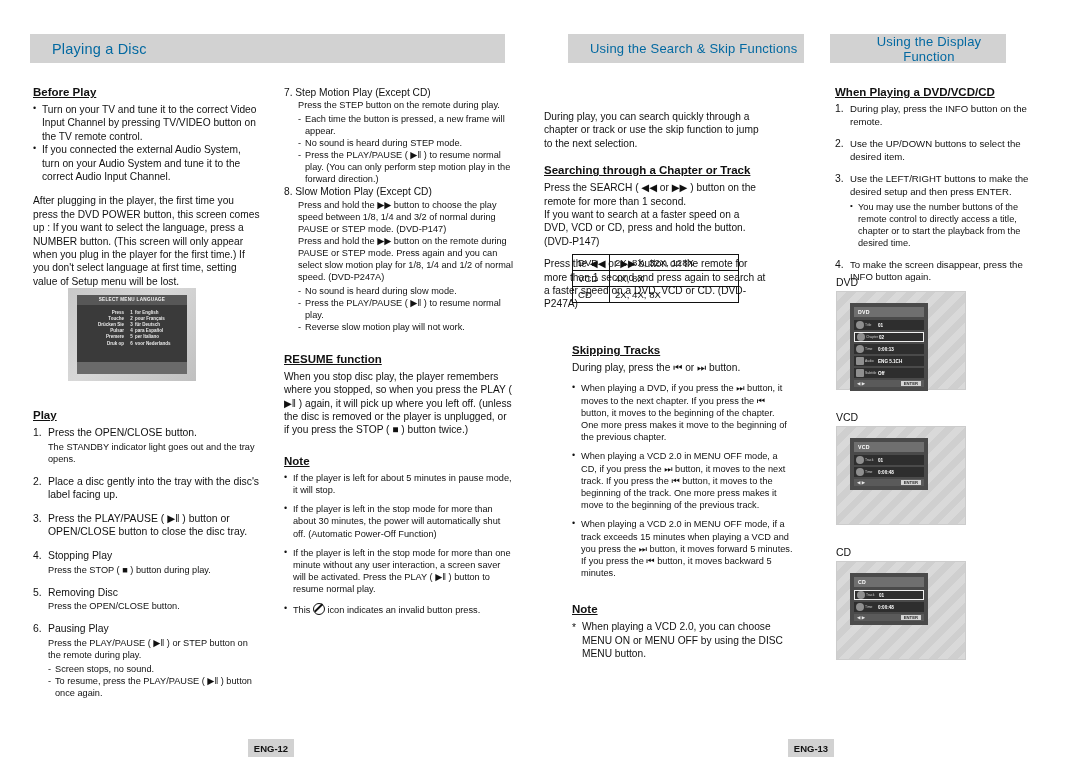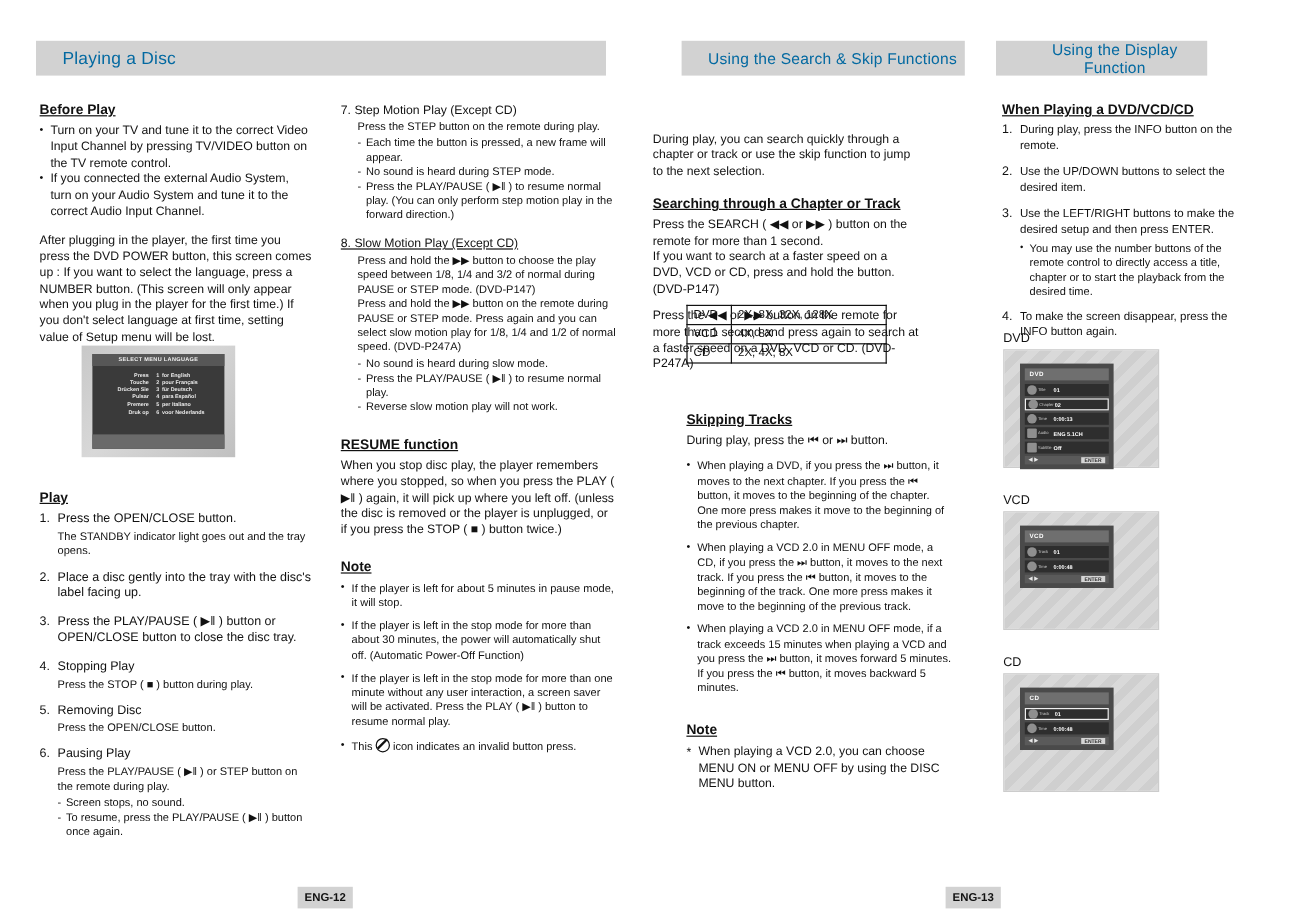--- a/index.html
+++ b/index.html
@@ -260,21 +260,21 @@
   <div class="col" id="col2">
 
     <p class="body">7. Step Motion Play (Except CD)</p>
     <p class="small" style="margin-left:14px;">Press the STEP button on the remote during play.</p>
     <ul class="dash" style="margin-left:14px;">
       <li>Each time the button is pressed, a new frame will appear.</li>
       <li>No sound is heard during STEP mode.</li>
       <li>Press the PLAY/PAUSE ( ▶‖ ) to resume normal play. (You can only perform step motion play in the forward direction.)</li>
     </ul>
 
-    <p class="body" style="margin-top:12px;text-decoration:underline;">8. Slow Motion Play (Except CD)</p>
+    <p class="body" style="">8. Slow Motion Play (Except CD)</p>
     <p class="small" style="margin-left:14px;">Press and hold the ▶▶ button to choose the play speed between 1/8, 1/4 and 3/2 of normal during PAUSE or STEP mode. (DVD-P147)</p>
     <p class="small" style="margin-left:14px;">Press and hold the ▶▶ button on the remote during PAUSE or STEP mode. Press again and you can select slow motion play for 1/8, 1/4 and 1/2 of normal speed. (DVD-P247A)</p>
     <ul class="dash" style="margin-left:14px;">
       <li>No sound is heard during slow mode.</li>
       <li>Press the PLAY/PAUSE ( ▶‖ ) to resume normal play.</li>
       <li>Reverse slow motion play will not work.</li>
     </ul>
 
     <h3 class="head" style="margin-top:20px;">RESUME function</h3>
     <p class="body">When you stop disc play, the player remembers where you stopped, so when you press the PLAY ( ▶‖ ) again, it will pick up where you left off. (unless the disc is removed or the player is unplugged, or if you press the STOP ( ■ ) button twice.)</p>

